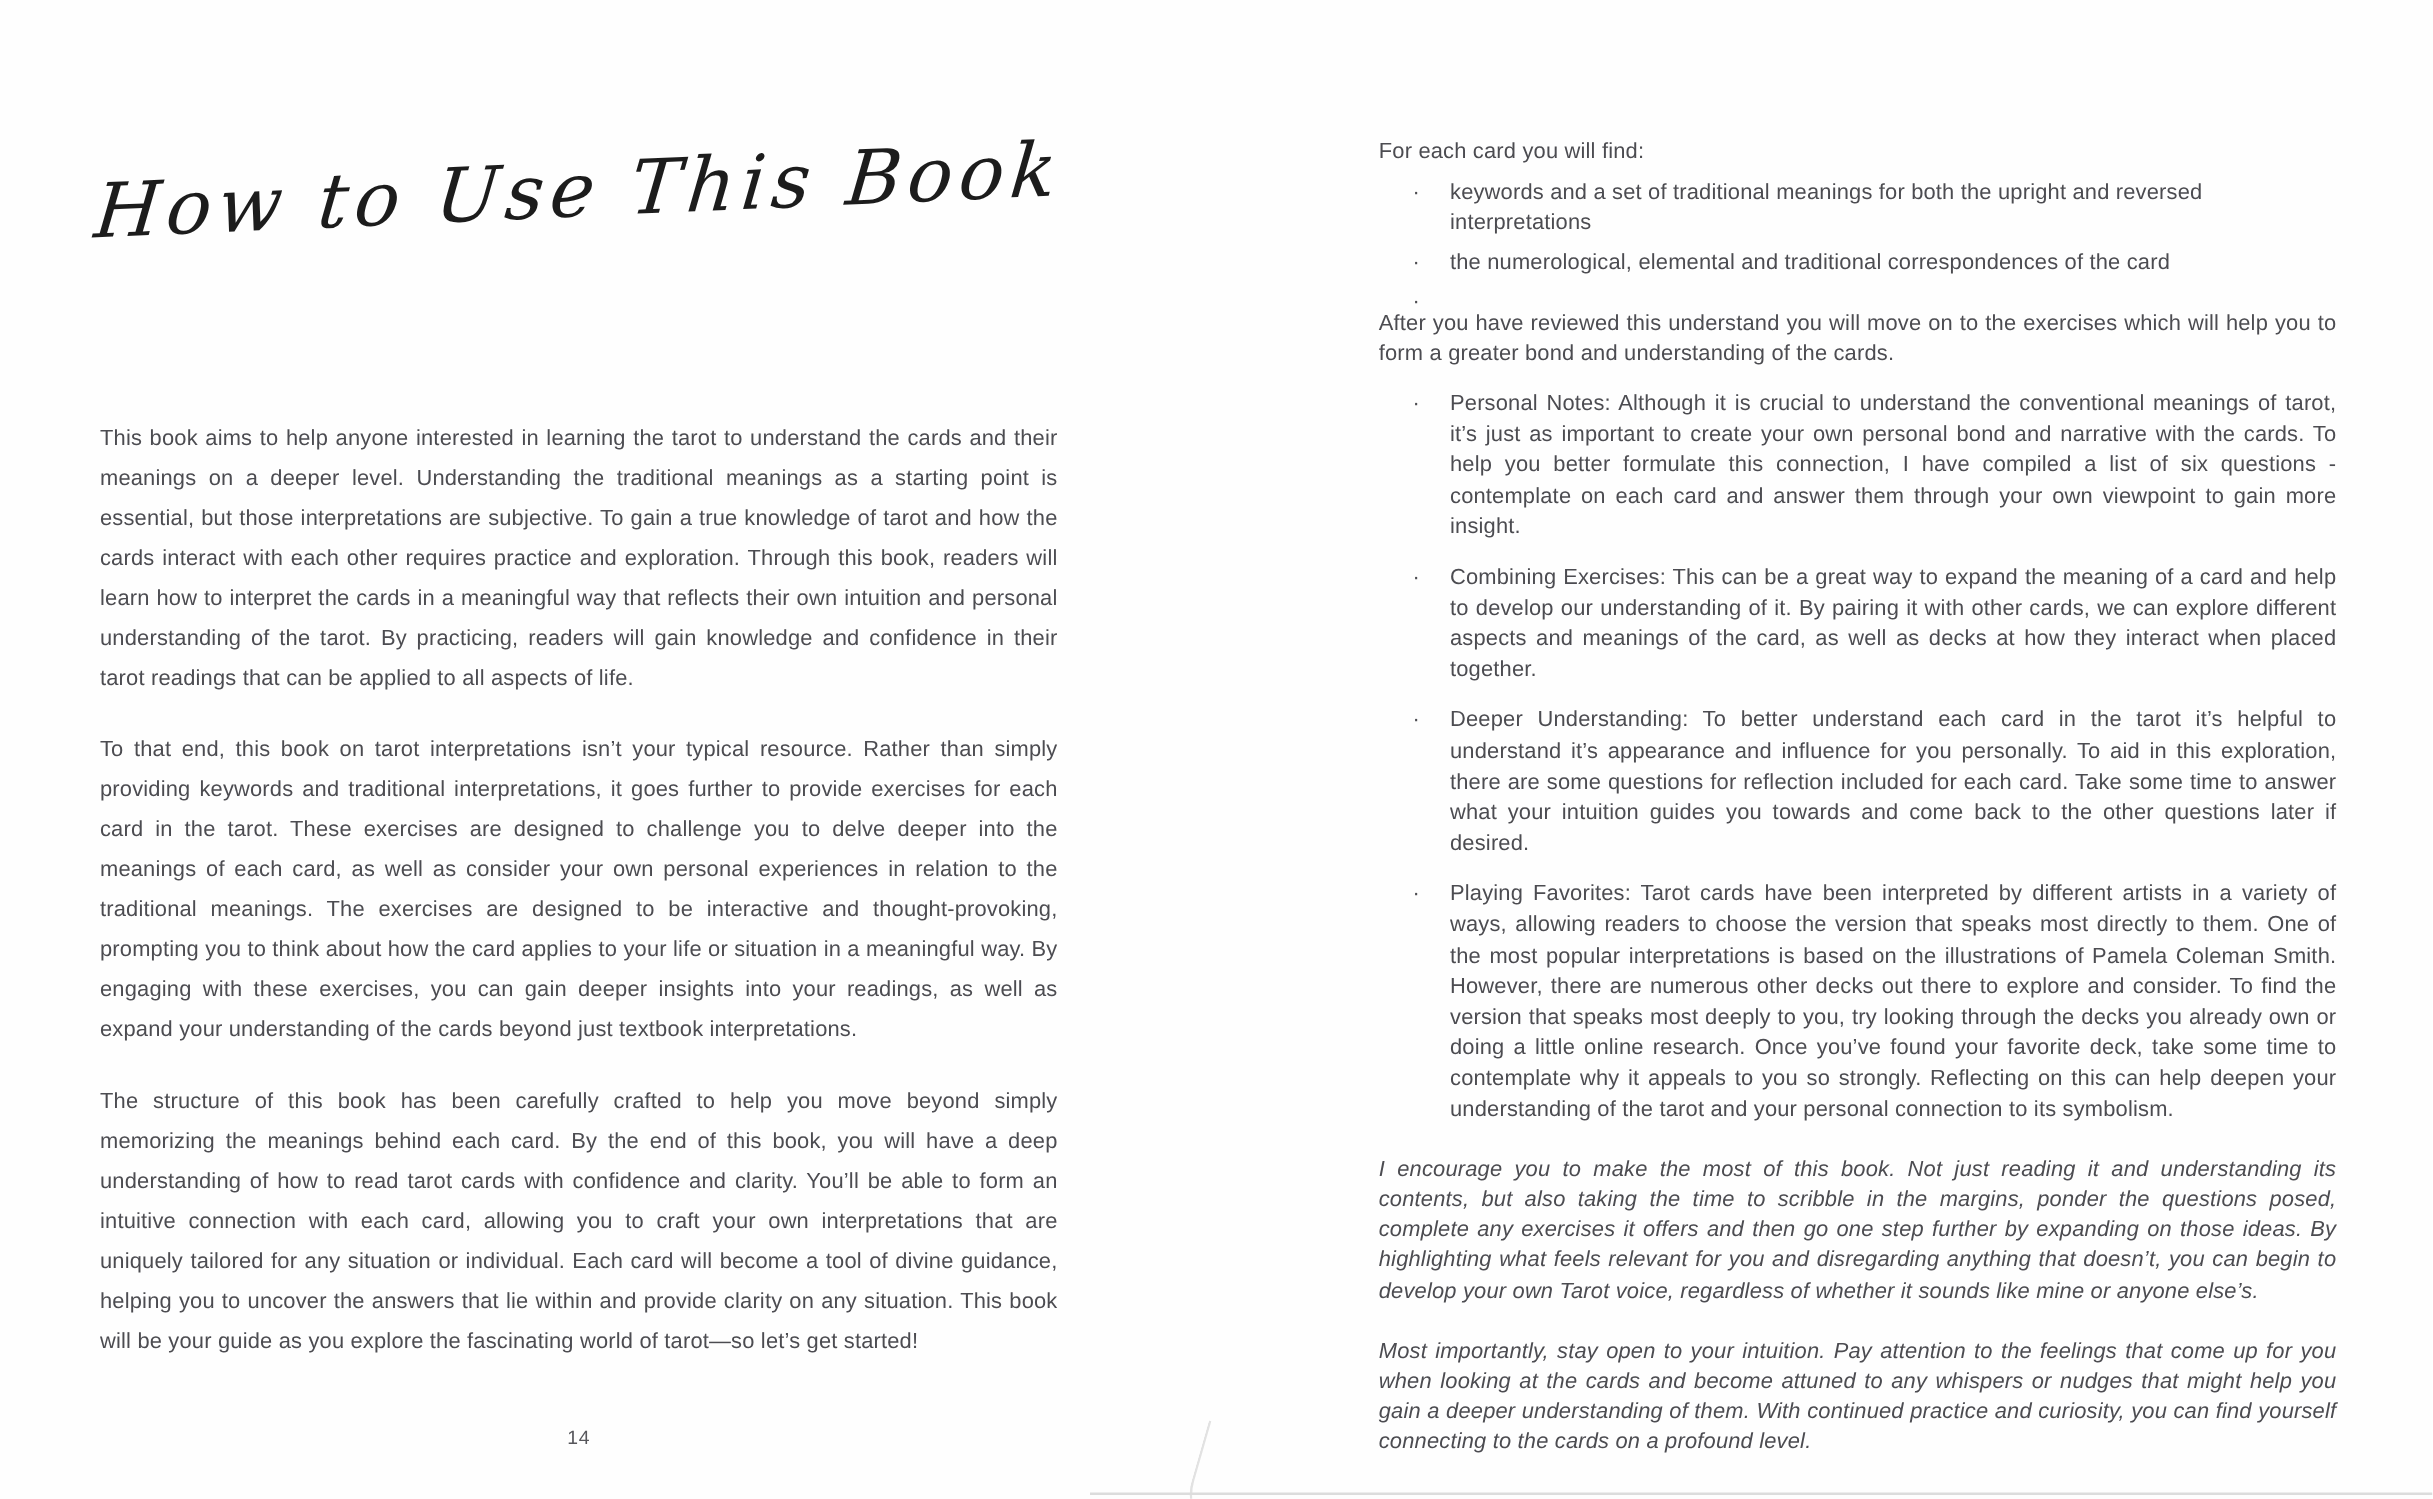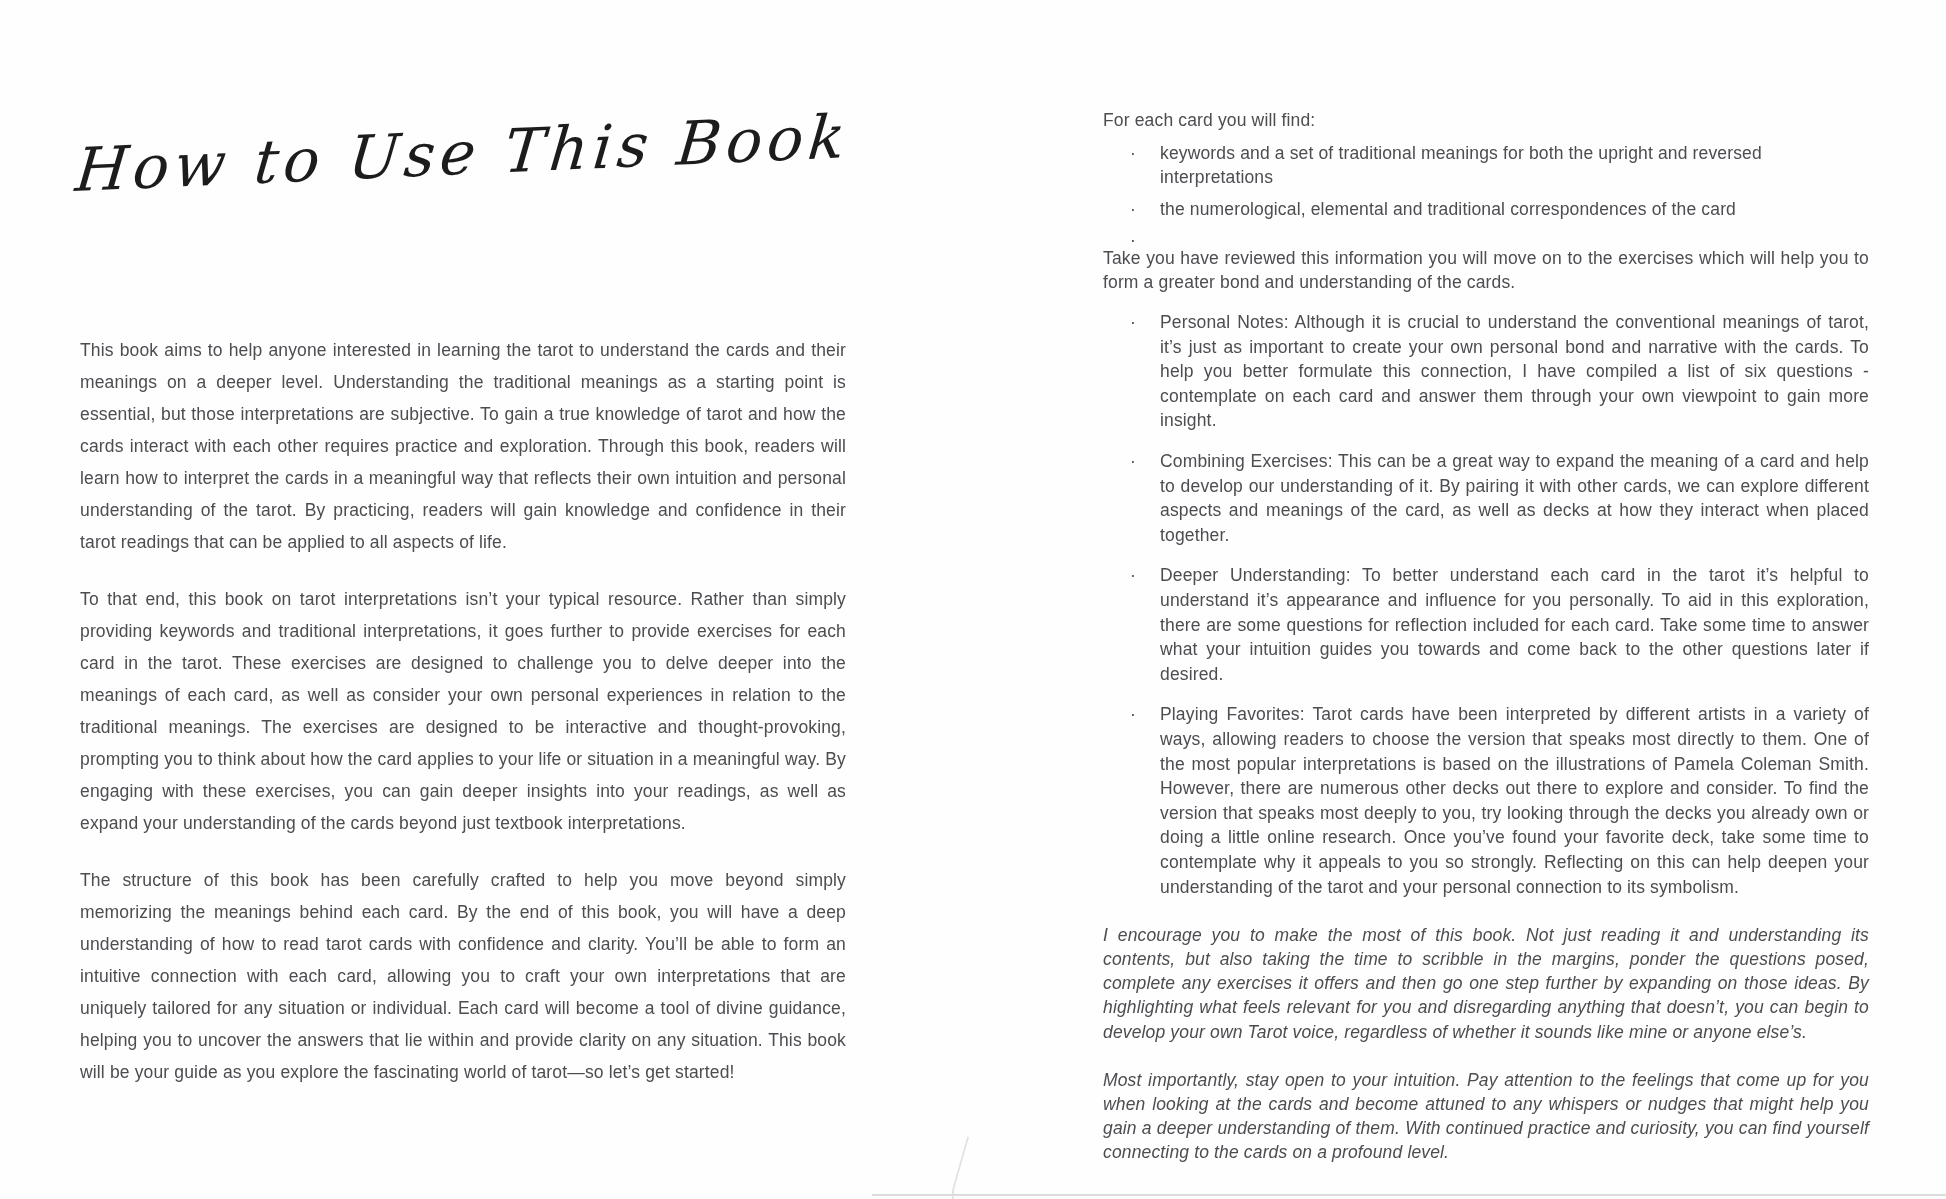--- a/index.html
+++ b/index.html
@@ -110,20 +110,21 @@
 
   <section class="page left">
     <h1 class="chapter-title">How to Use This Book</h1>
 
     <div class="left-body">
       <p>This book aims to help anyone interested in learning the tarot to understand the cards and their meanings on a deeper level. Understanding the traditional meanings as a starting point is essential, but those interpretations are subjective. To gain a true knowledge of tarot and how the cards interact with each other requires practice and exploration. Through this book, readers will learn how to interpret the cards in a meaningful way that reflects their own intuition and personal understanding of the tarot. By practicing, readers will gain knowledge and confidence in their tarot readings that can be applied to all aspects of life.</p>
       <p>To that end, this book on tarot interpretations isn’t your typical resource. Rather than simply providing keywords and traditional interpretations, it goes further to provide exercises for each card in the tarot. These exercises are designed to challenge you to delve deeper into the meanings of each card, as well as consider your own personal experiences in relation to the traditional meanings. The exercises are designed to be interactive and thought-provoking, prompting you to think about how the card applies to your life or situation in a meaningful way. By engaging with these exercises, you can gain deeper insights into your readings, as well as expand your understanding of the cards beyond just textbook interpretations.</p>
       <p>The structure of this book has been carefully crafted to help you move beyond simply memorizing the meanings behind each card. By the end of this book, you will have a deep understanding of how to read tarot cards with confidence and clarity. You’ll be able to form an intuitive connection with each card, allowing you to craft your own interpretations that are uniquely tailored for any situation or individual. Each card will become a tool of divine guidance, helping you to uncover the answers that lie within and provide clarity on any situation. This book will be your guide as you explore the fascinating world of tarot—so let’s get started!</p>
     </div>
 
+    <div class="pagenum">14</div>
   </section>
 
   <section class="page right">
     <div class="right-body">
 
       <p class="lead">For each card you will find:</p>
 
       <ul class="bullet-list find-list">
         <li class="bullet-row">
           <span class="marker">·</span>
@@ -131,21 +132,21 @@
         </li>
         <li class="bullet-row">
           <span class="marker">·</span>
           <span>the numerological, elemental and traditional correspondences of the card</span>
         </li>
         <li class="bullet-row">
           <span class="marker">·</span>
         </li>
       </ul>
 
-      <p class="lead after">Take you have reviewed this information you will move on to the exercises which will help you to form a greater bond and understanding of the cards.</p>
+      <p class="lead after">After you have reviewed this understand you will move on to the exercises which will help you to form a greater bond and understanding of the cards.</p>
 
       <ul class="bullet-list exercise-list">
         <li class="bullet-row">
           <span class="marker">·</span>
           <span>Personal Notes: Although it is crucial to understand the conventional meanings of tarot, it’s just as important to create your own personal bond and narrative with the cards. To help you better formulate this connection, I have compiled a list of six questions - contemplate on each card and answer them through your own viewpoint to gain more insight.</span>
         </li>
         <li class="bullet-row">
           <span class="marker">·</span>
           <span>Combining Exercises: This can be a great way to expand the meaning of a card and help to develop our understanding of it. By pairing it with other cards, we can explore different aspects and meanings of the card, as well as decks at how they interact when placed together.</span>
         </li>

